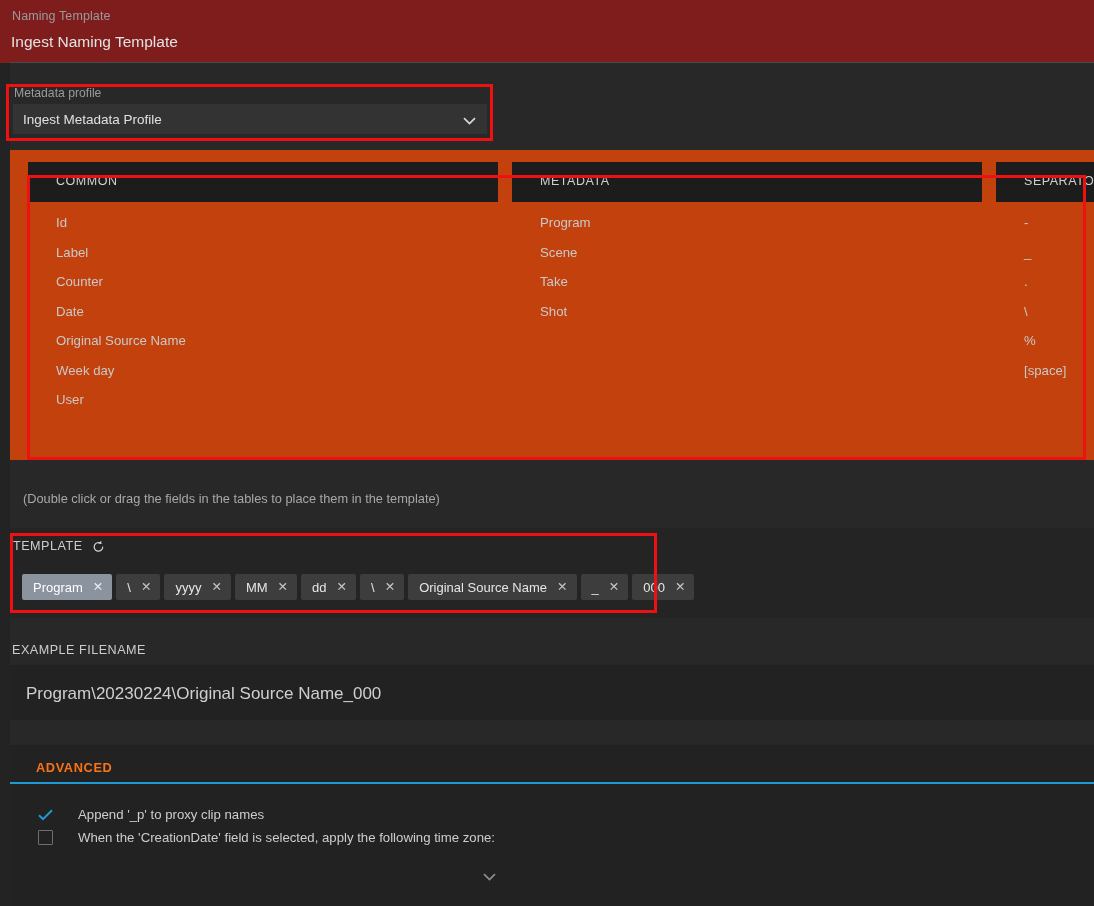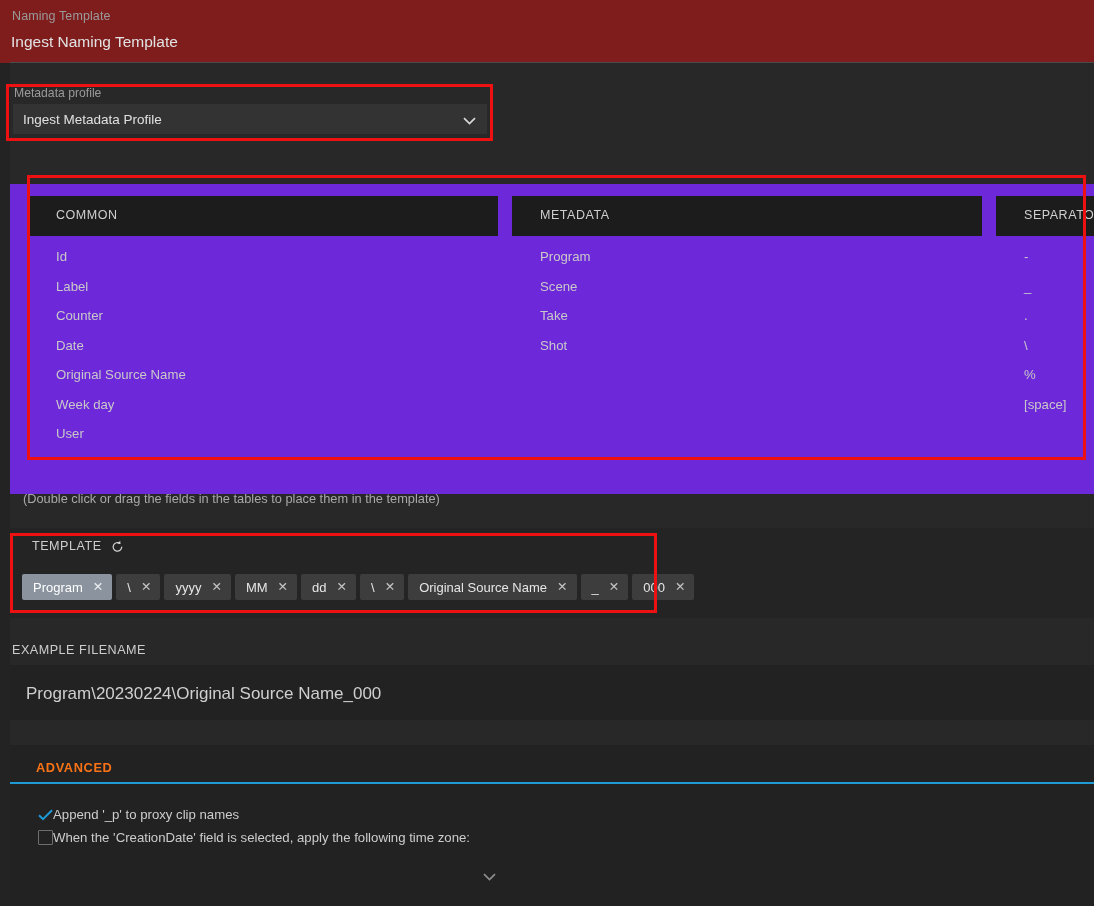--- a/index.html
+++ b/index.html
@@ -94,23 +94,23 @@
     pointer-events: none;
     z-index: 40;
   }
   #redbox-profile { left: 6px;  top: 84px;  width: 487px;  height: 57px; }
   #redbox-tables  { left: 27px; top: 175px; width: 1059px; height: 285px; }
   #redbox-template{ left: 10px; top: 533px; width: 647px;  height: 80px; }
 
   
   .tables-wrap {
     position: absolute;
-    left: 10px; top: 184px;
+    left: 10px; top: 150px;
     width: 1084px; height: 310px;
-    background: #6d28d9;
+    background: #c2410c;
   }
   .col-head {
     position: absolute;
     top: 12px; height: 40px;
     background: #1c1c1c;
     font-size: 12.5px;
     color: #cfcfcf;
     letter-spacing: .55px;
     padding: 12px 0 0 28px;
   }
@@ -149,21 +149,20 @@
     left: 10px; top: 528px;
     width: 1084px; height: 90px;
     background: #242424;
   }
   .template-head {
     position: absolute;
     left: 3px; top: 11px;
     display: flex;
     align-items: center;
     gap: 9px;
-    padding-left: 19px;
   }
   .template-title {
     font-size: 12.6px;
     color: #cdcdcd;
     letter-spacing: .5px;
   }
   .reset-icon {
     display: inline-block;
     cursor: pointer;
     line-height: 0;
@@ -241,21 +240,21 @@
     position: absolute;
     left: 0; top: 37px;
     width: 1084px; height: 2px;
     background: #1e9ad6;
   }
 
   .check-row {
     position: absolute;
     display: flex;
     align-items: center;
-    gap: 0;
+    gap: 25px;
     font-size: 13.2px;
     color: #cdcdcd;
     cursor: pointer;
   }
   #row-proxy { left: 28px; top: 62px; }
   #row-tz    { left: 28px; top: 85px; }
 
   .check-mark {
     width: 15px; height: 15px;
     display: flex;

